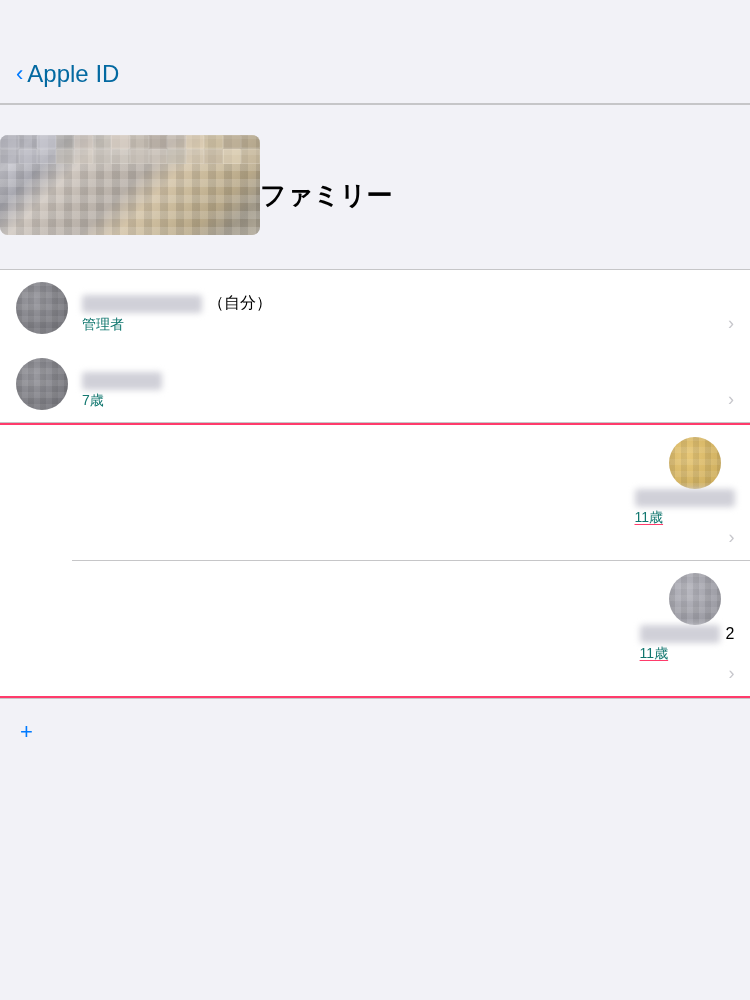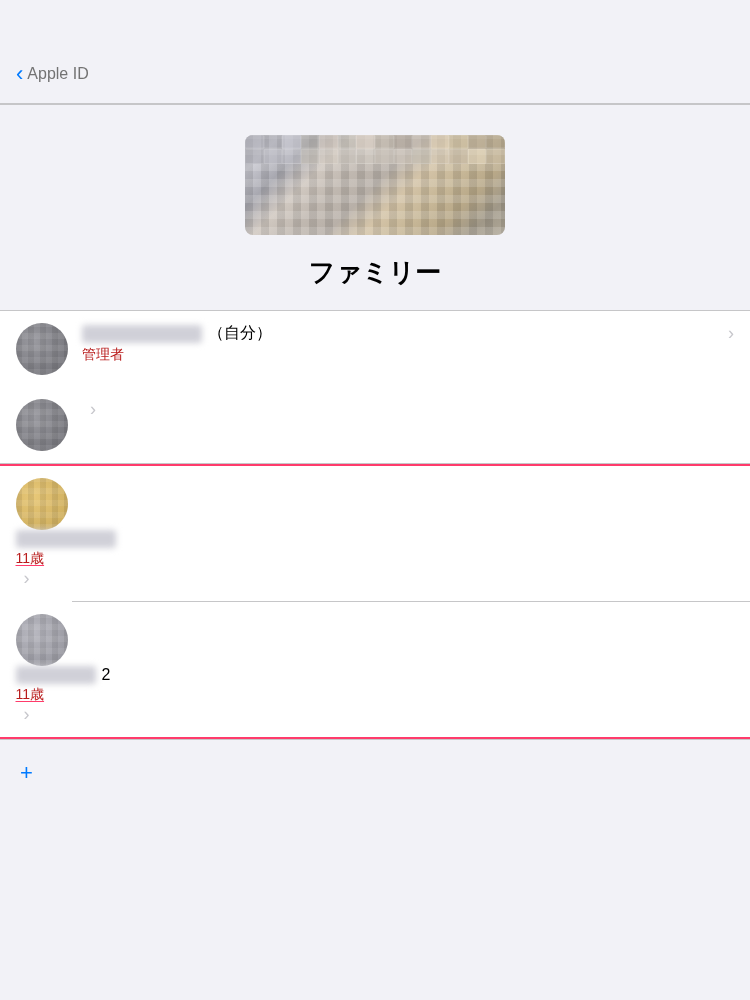--- a/index.html
+++ b/index.html
@@ -42,30 +42,30 @@
       padding: 0;
     }
 
     .back-chevron {
       font-size: 22px;
       color: #007aff;
       line-height: 1;
     }
 
     .back-label {
-      font-size: 16px;
-      color: #737373;
+      font-size: 24px;
+      color: #0369a1;
       text-align: center;
     }
 
     .family-section {
       background: #f2f2f7;
       padding: 30px 0 20px 0;
       display: flex;
-      flex-direction: column;
+      flex-direction: row;
       align-items: center;
     }
 
     .family-avatar-container {
       width: 260px;
       height: 100px;
       margin-bottom: 14px;
       display: flex;
       align-items: center;
       justify-content: center;
@@ -125,21 +125,21 @@
       margin-top: 6px;
     }
 
     .list-section {
       background: #fff;
       margin-top: 0;
     }
 
     .list-item {
       display: flex;
-      align-items: flex-start;
+      align-items: flex-end;
       padding: 12px 16px;
       background: #fff;
       min-height: 72px;
       position: relative;
       cursor: pointer;
     }
 
     .list-item::after {
       content: '';
       position: absolute;
@@ -215,21 +215,21 @@
     }
 
     .item-name-suffix {
       font-size: 16px;
       color: #000;
       margin-left: 6px;
     }
 
     .item-sub {
       font-size: 14px;
-      color: #b91c1c;
+      color: #0f766e;
     }
 
     .item-sub-underline {
       text-decoration: underline;
       text-decoration-color: #ff3b6b;
       text-underline-offset: 2px;
     }
 
     .chevron-right {
       color: #c7c7cc;
@@ -351,20 +351,26 @@
       </div>
       <div class="item-sub">管理者</div>
     </div>
     <span class="chevron-right">›</span>
   </div>
 
   <div class="list-item">
     <div class="avatar avatar-gray">
       <div class="avatar-pixel"></div>
     </div>
+    <div class="item-info">
+      <div class="item-name-row">
+        <span class="item-name-blur" style="width:80px"></span>
+      </div>
+      <div class="item-sub">7歳</div>
+    </div>
     <span class="chevron-right">›</span>
   </div>
 
 </div>
 
 <div class="section-divider"></div>
 
 <div class="highlighted-section">
 
   <div class="list-section">

